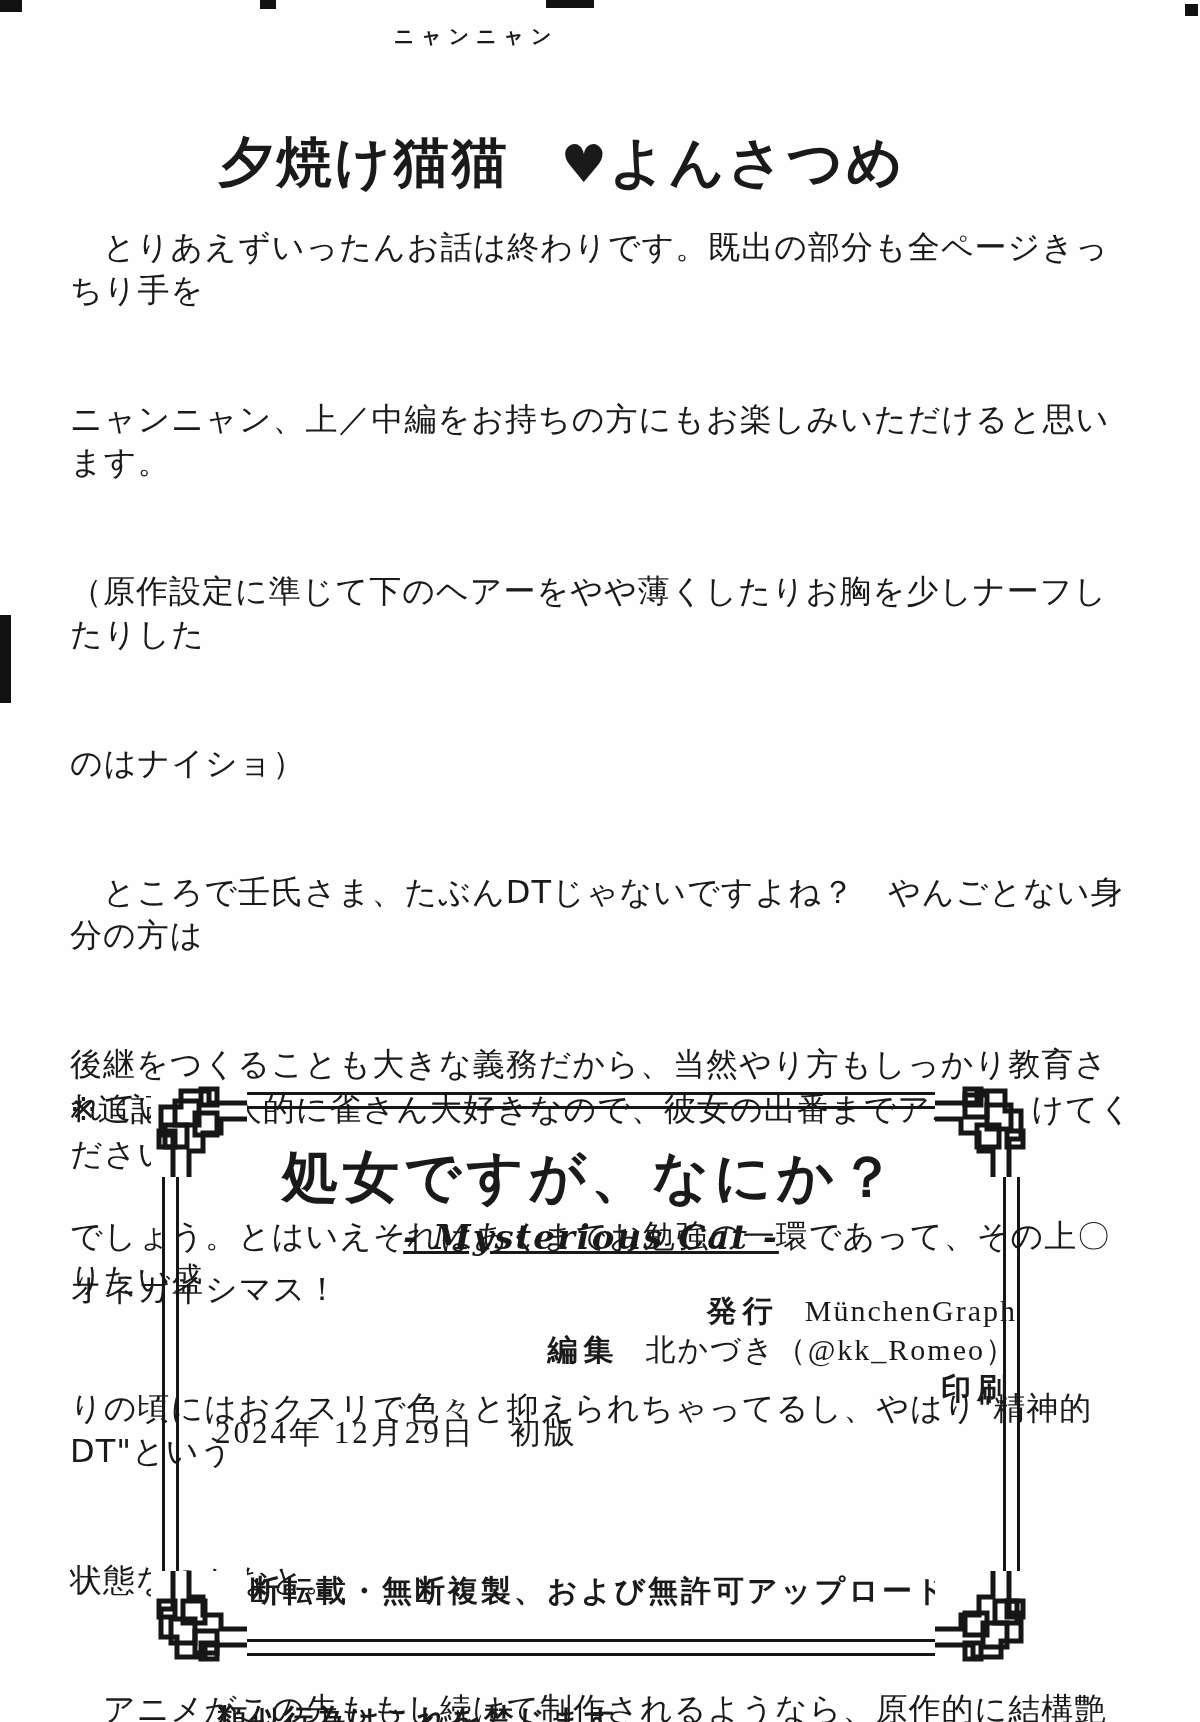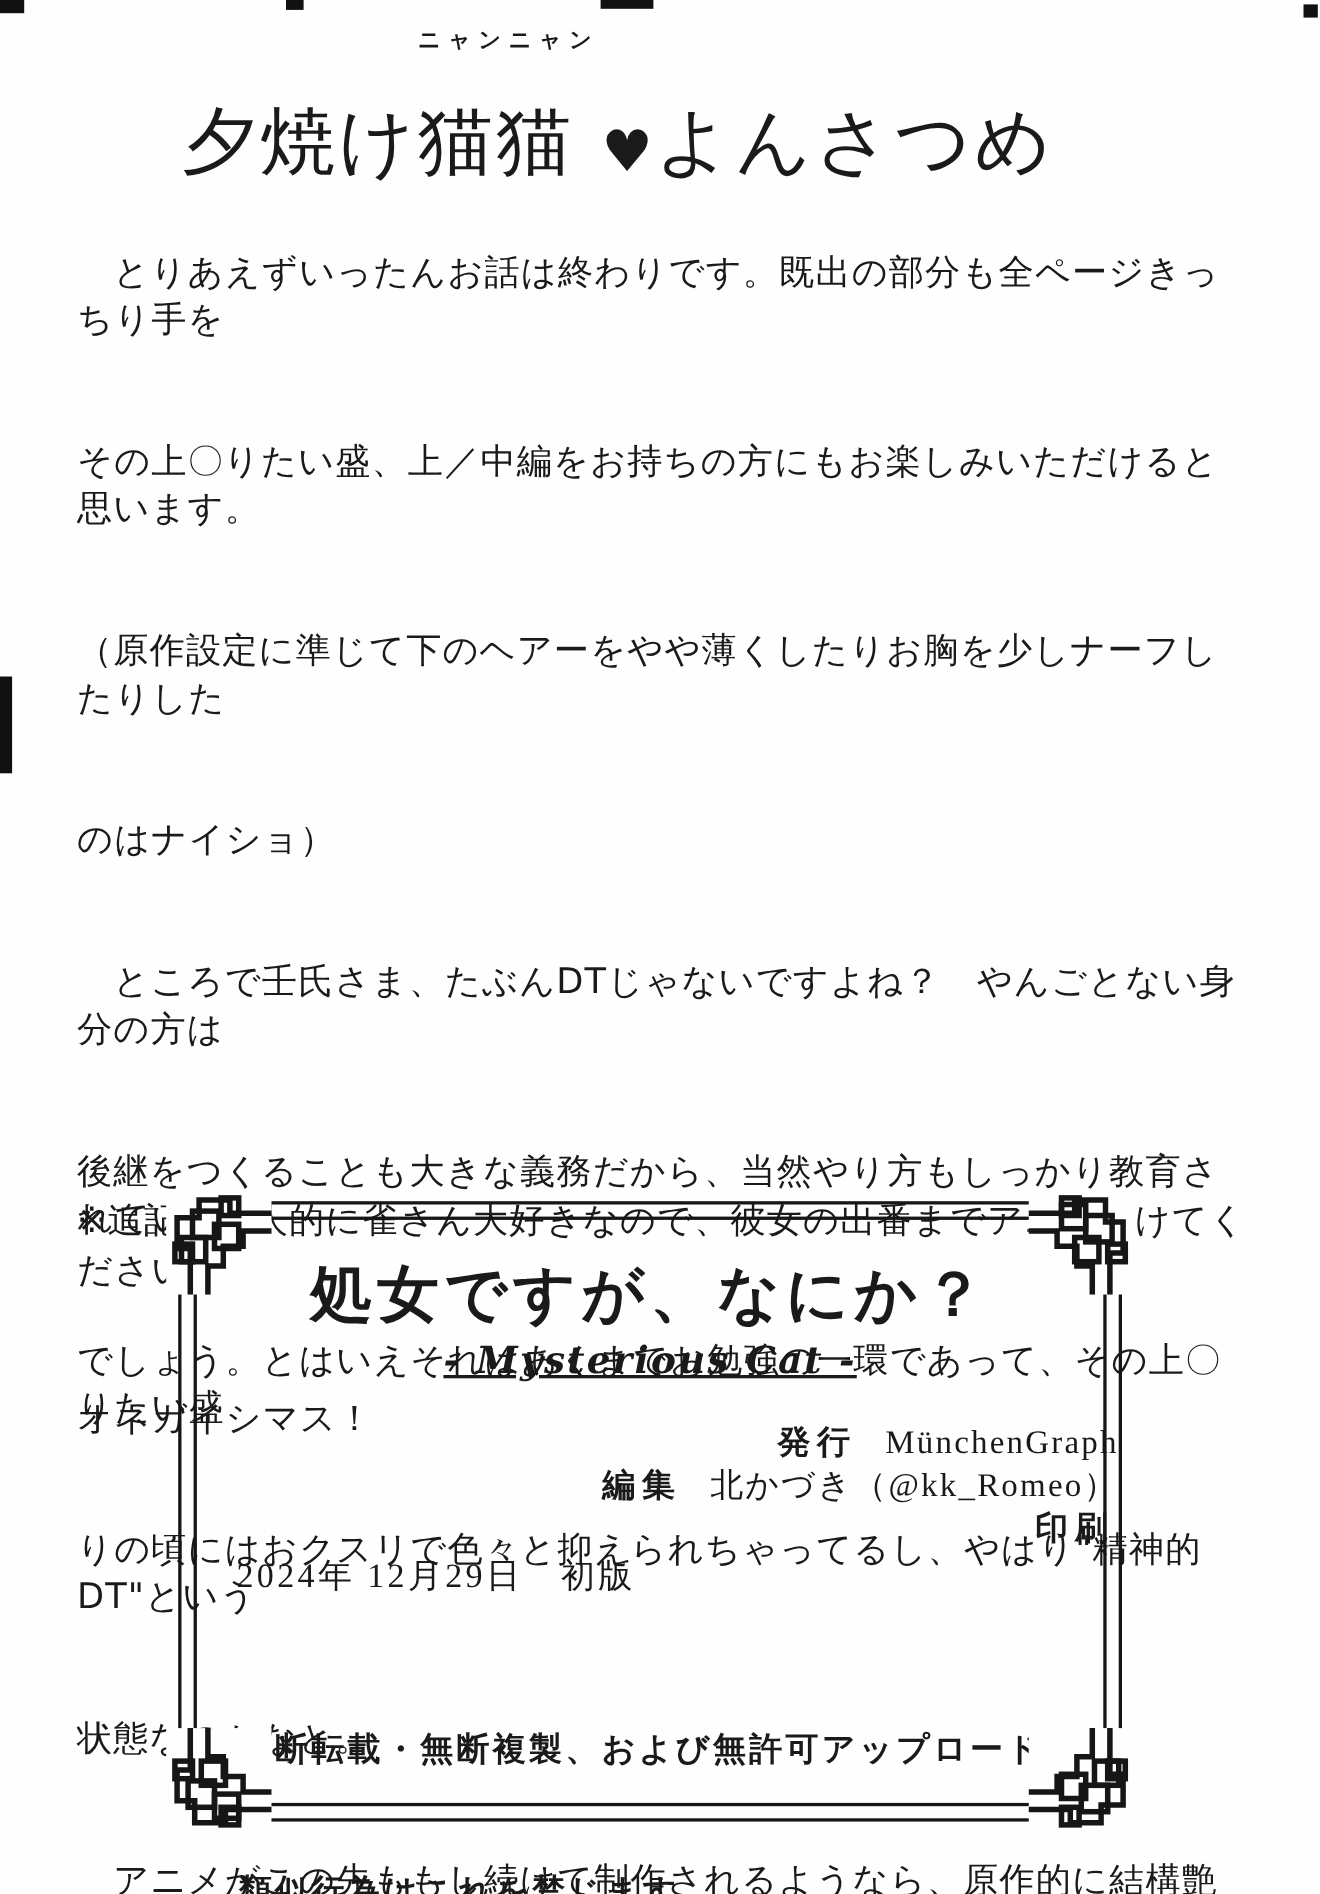--- a/index.html
+++ b/index.html
@@ -12,21 +12,21 @@
     color:#1a1a1a;
   }
   
   .title-block{
     position:absolute;top:26px;left:0;width:1200px;
     display:flex;justify-content:center;align-items:flex-end;
     transform:translateX(-38px);
     white-space:nowrap;
   }
   .title-part{
-    font-size:68px;font-weight:400;letter-spacing:3px;line-height:1.05;
+    font-size:55px;font-weight:700;letter-spacing:3px;line-height:1.05;margin-top:40px;
   }
   .ruby-group{display:inline-flex;flex-direction:column;align-items:flex-start;gap:44px;}
   .ruby-text{
     font-size:20px;font-weight:700;letter-spacing:7px;line-height:1;
     margin-bottom:4px;
   }
   .title-heart{font-size:52px;font-weight:900;line-height:1.05;margin:0 2px;}
   
   .body-block{
     position:absolute;top:140px;left:70px;width:1066px;
@@ -106,21 +106,21 @@
     <span class="ruby-group">
       <span class="ruby-text">ニャンニャン</span>
       <span class="title-part">猫猫</span>
     </span>
     <span class="title-heart">♥</span>
     <span class="title-part">よんさつめ</span>
   </div>
 
   <div class="body-block">
     <div class="body-line">　とりあえずいったんお話は終わりです。既出の部分も全ページきっちり手を</div>
-    <div class="body-line">その上〇りたい盛、上／中編をお持ちの方にもお楽しみいただけると思います。</div>
+    <div class="body-line">ニャンニャン、上／中編をお持ちの方にもお楽しみいただけると思います。</div>
     <div class="body-line">（原作設定に準じて下のヘアーをやや薄くしたりお胸を少しナーフしたりした</div>
     <div class="body-line">のはナイショ）</div>
     <div class="body-line">　ところで壬氏さま、たぶんDTじゃないですよね？　やんごとない身分の方は</div>
     <div class="body-line">後継をつくることも大きな義務だから、当然やり方もしっかり教育されている</div>
     <div class="body-line">でしょう。とはいえそれはあくまでお勉強の一環であって、その上〇りたい盛</div>
     <div class="body-line">りの頃にはおクスリで色々と抑えられちゃってるし、やはり"精神的DT"という</div>
     <div class="body-line">状態なのかなと。</div>
     <div class="body-line">　アニメがこの先ももし続けて制作されるようなら、原作的に結構艶っぽい話</div>
     
     

